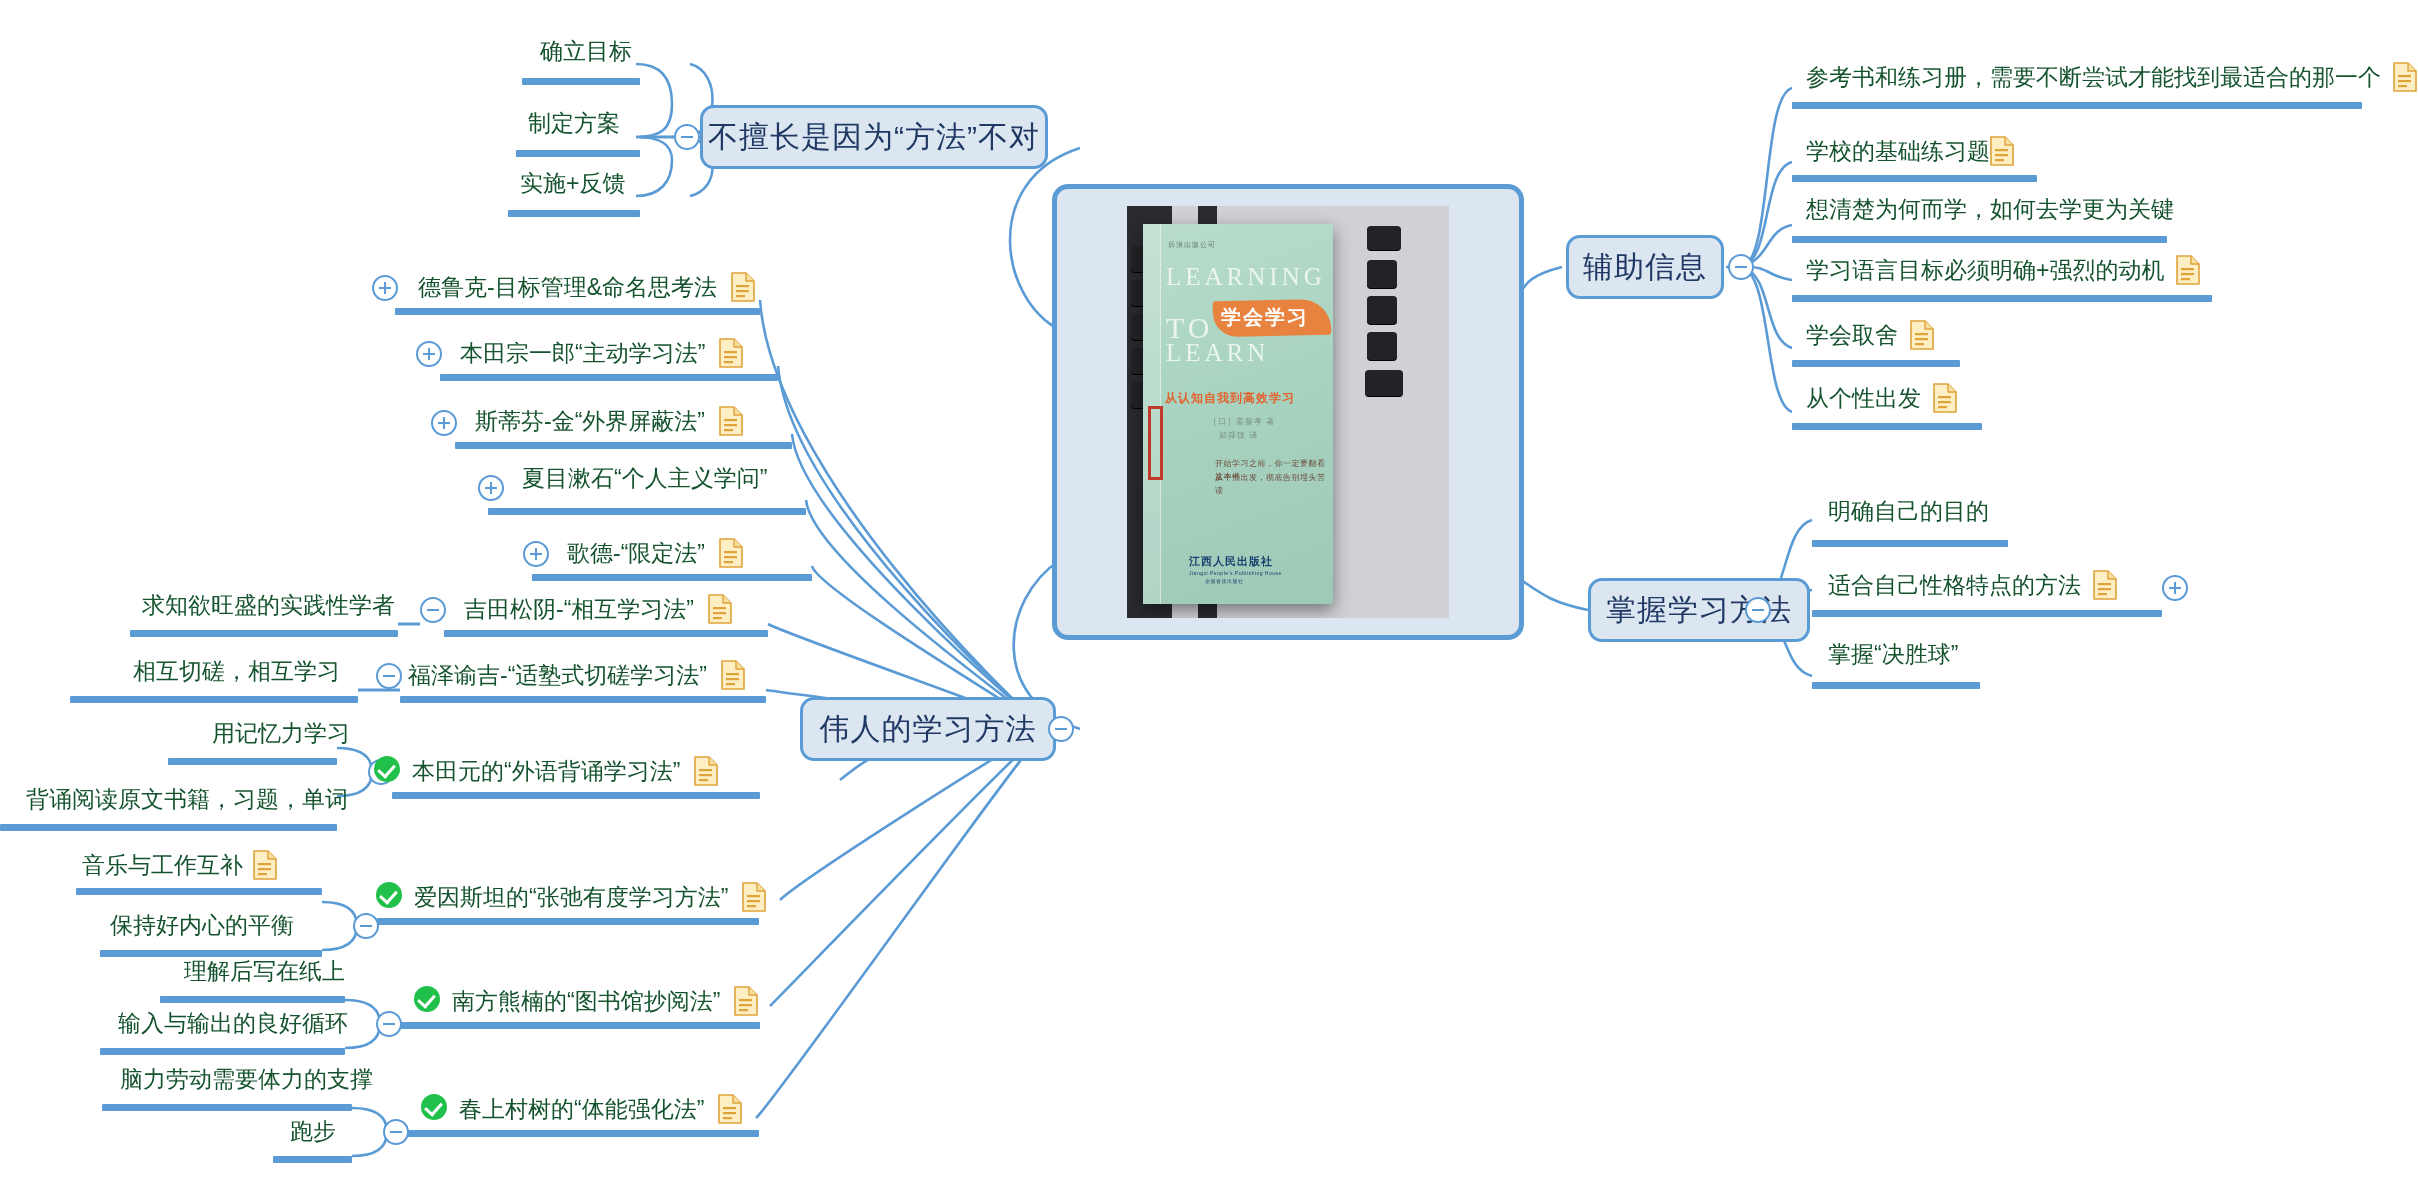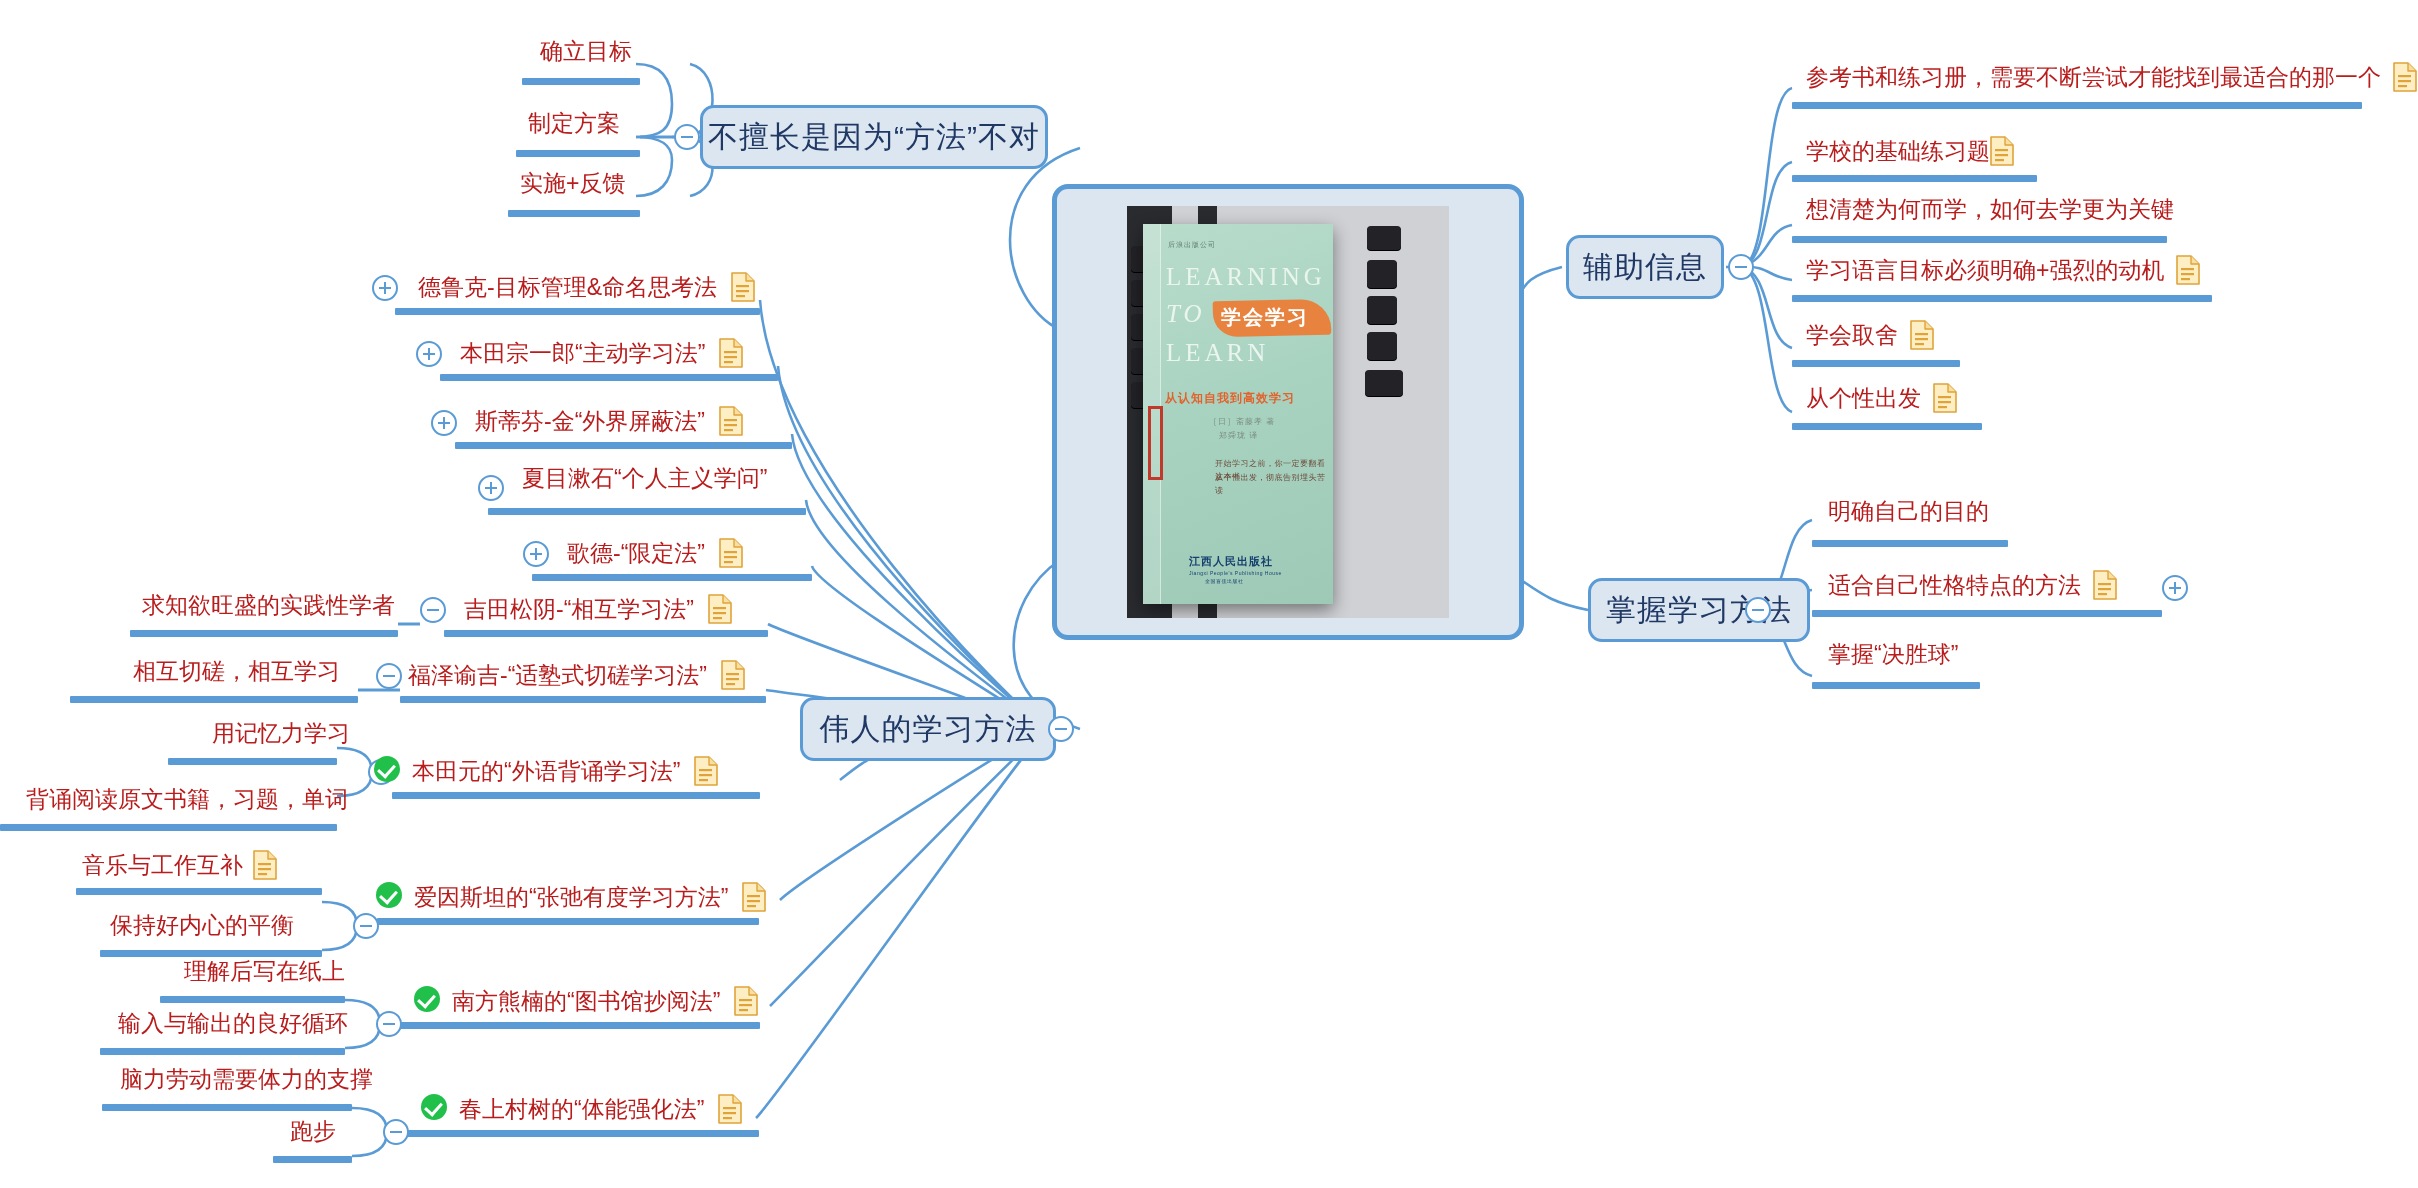--- a/index.html
+++ b/index.html
@@ -16,21 +16,21 @@
 
   
   .boxnode{
     background:#dce6f1;border:3px solid #5b9bd5;border-radius:14px;
     color:#1f3864;justify-content:center;
     box-sizing:border-box;
   }
   .boxnode .label{font-size:30px;letter-spacing:1px;line-height:1;text-align:center;}
 
   
-  .linenode{color:#b91c1c;}
+  .linenode{color:#14532d;}
   .linenode .label{font-size:23px;line-height:1;}
   .underline{position:absolute;height:7px;background:#5b9bd5;border-radius:1px;}
 
   
   .noteicon{width:24px;height:30px;display:inline-block;position:relative;flex:0 0 auto;}
   .plusminus{width:26px;height:26px;border:2px solid #5b9bd5;border-radius:50%;
     background:#fff;display:inline-block;position:relative;flex:0 0 auto;box-sizing:border-box;}
   .plusminus::before{content:"";position:absolute;left:5px;top:10px;width:12px;height:2px;background:#5b9bd5;}
   .plusminus.plus::after{content:"";position:absolute;left:10px;top:5px;width:2px;height:12px;background:#5b9bd5;}
   .checkicon{width:26px;height:26px;border-radius:50%;background:#21c04a;
@@ -150,21 +150,21 @@
     <div class="key" style="left:240px;top:54px;width:30px;height:28px;"></div>
     <div class="key" style="left:240px;top:90px;width:30px;height:28px;"></div>
     <div class="key" style="left:240px;top:126px;width:30px;height:28px;"></div>
     <div class="key" style="left:238px;top:164px;width:38px;height:26px;"></div>
 
     <div class="book" style="left:16px;top:18px;width:190px;height:380px;">
       <div class="spine"></div>
       <div class="redmark" style="top:182px;"></div>
       <div class="bk-pub" style="left:25px;top:16px;">后浪出版公司</div>
       <div class="bk-en" style="left:23px;top:40px;font-size:25px;letter-spacing:4px;">LEARNING</div>
-      <div class="bk-en" style="left:23px;top:77px;font-size:25px;letter-spacing:4px;font-style:italic;">TO</div>
+      <div class="bk-en" style="left:23px;top:88px;font-size:30px;letter-spacing:4px;">TO</div>
       <div class="bk-en" style="left:23px;top:116px;font-size:25px;letter-spacing:4px;">LEARN</div>
       <div class="bk-brush" style="left:70px;top:76px;width:118px;height:36px;"></div>
       <div class="bk-cn" style="left:78px;top:80px;font-size:20px;letter-spacing:2px;">学会学习</div>
       <div class="bk-sub" style="left:22px;top:166px;font-size:12px;">从认知自我到高效学习</div>
       <div class="bk-auth" style="left:66px;top:192px;">［日］斋藤孝 著</div>
       <div class="bk-auth" style="left:76px;top:206px;">郑舜珑 译</div>
       <div class="bk-blurb" style="left:72px;top:234px;">开始学习之前，你一定要翻看这本书</div>
       <div class="bk-blurb" style="left:72px;top:248px;">从个性出发，彻底告别埋头苦读</div>
       <div class="bk-press" style="left:46px;top:330px;">江西人民出版社</div>
       <div class="bk-press2" style="left:46px;top:346px;">Jiangxi People's Publishing House</div>

